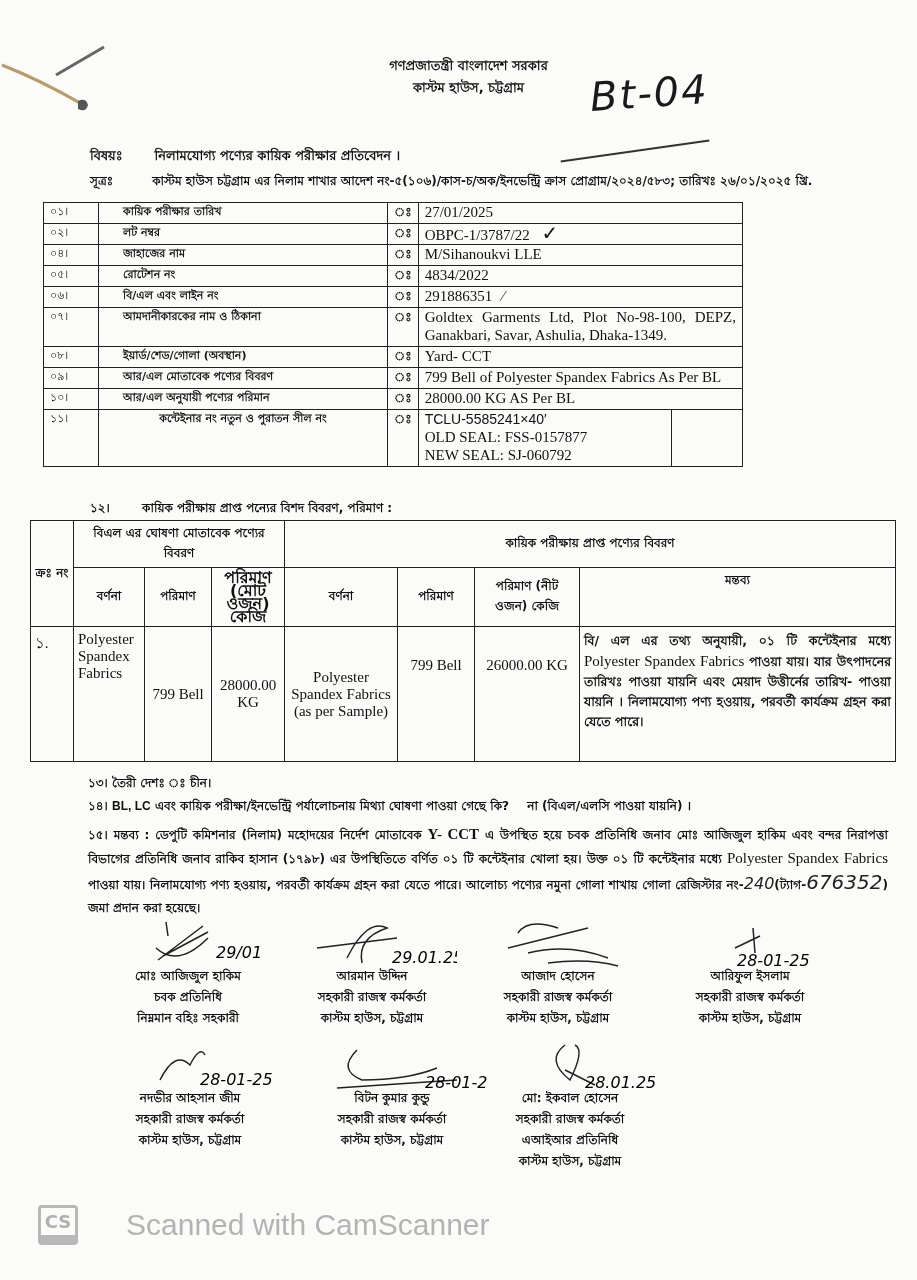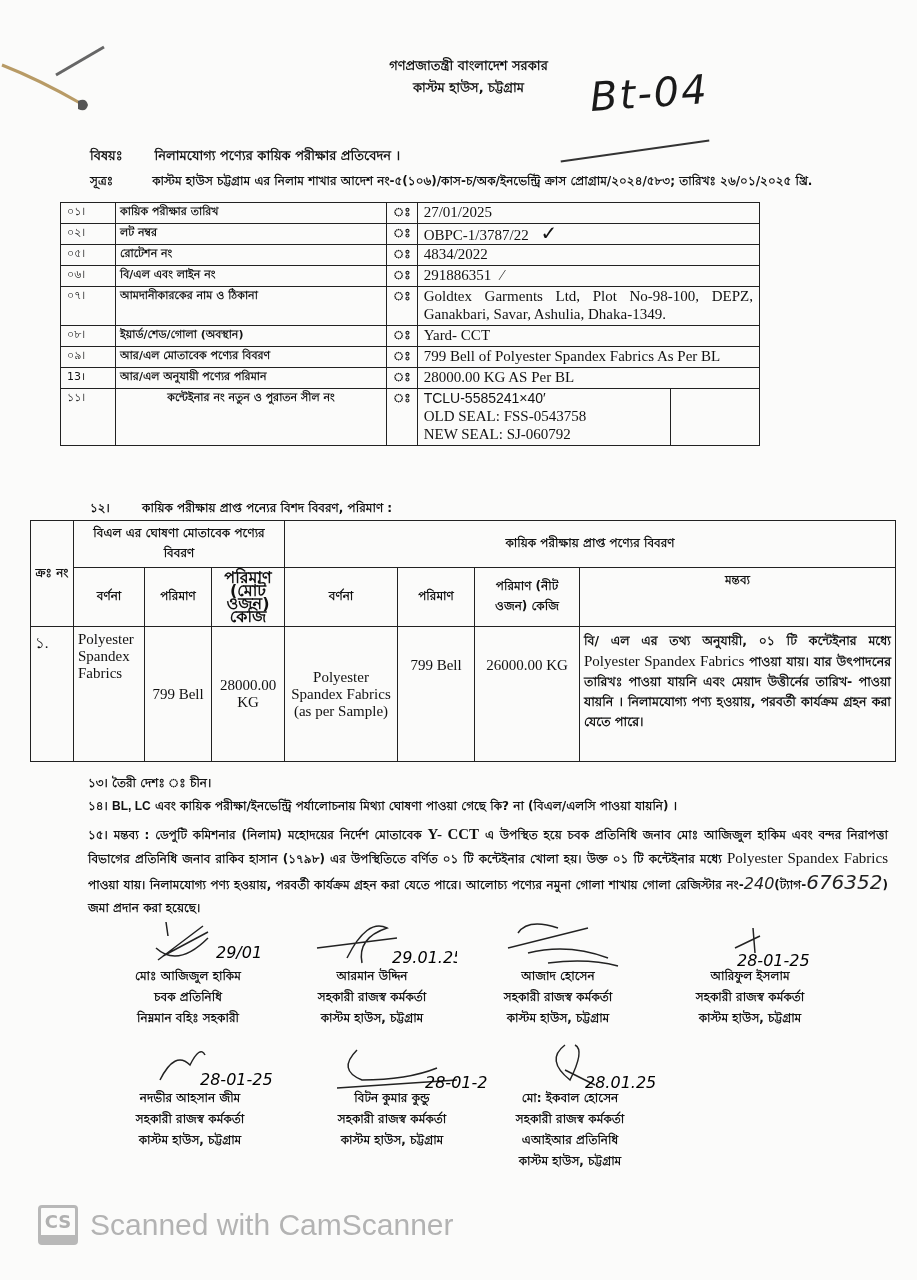--- a/index.html
+++ b/index.html
@@ -17,24 +17,24 @@
   #mark { left:590px; top:70px; font-size:40px; font-family:"DejaVu Sans", sans-serif; font-style:italic; color:#1a1a1a; transform:rotate(-4deg); letter-spacing:2px; }
   .pen { border-top:2px solid #333; }
 
   #subject { left:90px; top:146px; font-size:13px; font-weight:bold; }
   #subject .lbl { display:inline-block; width:60px; }
   #ref { left:90px; top:172px; font-size:12px; font-weight:bold; }
   #ref .lbl { display:inline-block; width:58px; }
 
   
   table { border-collapse:collapse; }
-  #t1 { left:60px; top:202px; width:700px; font-size:12px; }
+  #t1 { left:43px; top:202px; width:700px; font-size:12px; }
   #t1 td { border:1.5px solid #222; padding:0 6px; height:18px; vertical-align:top; }
   #t1 td.no { width:42px; font-size:11px; }
-  #t1 td.lab { width:258px; font-size:11px; font-weight:bold; padding-left:4px; }
+  #t1 td.lab { width:258px; font-size:11px; font-weight:bold; padding-left:24px; }
   #t1 td.col { width:12px; text-align:center; font-weight:bold; }
   #t1 td.val { font-family:"Liberation Serif", serif; font-size:15px; line-height:18px; }
   .justify { text-align:justify; text-align-last:left; }
 
   #item12 { left:90px; top:499px; font-size:12px; font-weight:bold; }
 
   
   #t2 { left:30px; top:520px; width:866px; font-size:12px; }
   #t2 th, #t2 td { border:1.5px solid #222; }
   #t2 th { font-weight:bold; font-size:12px; padding:3px 4px; }
@@ -48,21 +48,21 @@
   #p14 { top:795px; }
   #p15 { top:823px; width:800px; text-align:justify; line-height:23px; }
   .en { font-family:"Liberation Serif", serif; font-weight:normal; font-size:15px; }
   .hand { font-family:"DejaVu Sans", sans-serif; font-style:italic; font-weight:normal; font-size:16px; color:#222; }
 
   
   .sig { text-align:center; font-size:12px; font-weight:bold; line-height:21px; width:200px; }
   .sigscrawl { height:48px; position:relative; }
   .sigscrawl svg { position:absolute; left:50%; transform:translateX(-50%); top:0; }
 
-  #cs { left:38px; top:1205px; display:flex; align-items:center; color:#b0b0b0; }
+  #cs { left:38px; top:1205px; display:flex; align-items:center; color:#b0b0b0;gap:36px; }
   #cs .logo { width:40px; height:40px; border:3px solid #b8b8b8; border-radius:4px; display:flex; align-items:center; justify-content:center; font-weight:bold; font-size:18px; color:#b0b0b0; box-sizing:border-box; border-bottom-width:10px; }
   #cs .txt { font-family:"Liberation Sans", sans-serif; font-size:30px; margin-left:12px; color:#b3b3b3; }
 </style>
 </head>
 <body>
 
 <svg class="abs" style="left:0;top:35px" width="120" height="80">
   <path d="M2 30 Q40 45 80 68" stroke="#b89b66" stroke-width="3" fill="none"></path>
   <path d="M78 66 q8 -4 10 4 q-2 8 -10 4" fill="#555"></path>
   <path d="M56 40 L104 12" stroke="#666" stroke-width="3"></path>
@@ -92,20 +92,26 @@
         <td class="col">ঃ</td>
         <td class="val" colspan="2">27/01/2025</td>
       </tr>
     <tr>
         <td class="no">০২।</td>
         <td class="lab">লট নম্বর</td>
         <td class="col">ঃ</td>
         <td class="val" colspan="2"><span>OBPC-1/3787/22</span> <span style="font-size:20px;margin-left:8px">✓</span></td>
       </tr>
     <tr>
+        <td class="no">০৪।</td>
+        <td class="lab">জাহাজের নাম</td>
+        <td class="col">ঃ</td>
+        <td class="val" colspan="2">M/Sihanoukvi LLE</td>
+      </tr>
+    <tr>
         <td class="no">০৫।</td>
         <td class="lab">রোটেশন নং</td>
         <td class="col">ঃ</td>
         <td class="val" colspan="2">4834/2022</td>
       </tr>
     <tr>
         <td class="no">০৬।</td>
         <td class="lab">বি/এল এবং লাইন নং</td>
         <td class="col">ঃ</td>
         <td class="val" colspan="2"><span>291886351</span> <span style="font-size:14px;margin-left:6px">⁄</span></td>
@@ -122,32 +128,32 @@
         <td class="col">ঃ</td>
         <td class="val" colspan="2">Yard- CCT</td>
       </tr>
     <tr>
         <td class="no">০৯।</td>
         <td class="lab">আর/এল মোতাবেক পণ্যের বিবরণ</td>
         <td class="col">ঃ</td>
         <td class="val" colspan="2">799 Bell of Polyester Spandex Fabrics As Per BL</td>
       </tr>
     <tr>
-        <td class="no">13।</td>
+        <td class="no">১০।</td>
         <td class="lab">আর/এল অনুযায়ী পণ্যের পরিমান</td>
         <td class="col">ঃ</td>
         <td class="val" colspan="2">28000.00 KG AS Per BL</td>
       </tr>
     <tr>
         <td class="no">১১।</td>
         <td class="lab center" style="padding-left:6px">কন্টেইনার নং নতুন ও পুরাতন সীল নং</td>
         <td class="col">ঃ</td>
       <td class="val" style="width:240px;height:56px;font-family:'Liberation Serif',serif">
         <div style="font-family:'Liberation Sans',sans-serif;font-size:14px">TCLU-5585241×40′</div>
-        <div>OLD SEAL: FSS-0543758</div>
+        <div>OLD SEAL: FSS-0157877</div>
         <div>NEW SEAL: SJ-060792</div>
       </td>
       <td class="val"></td>
     </tr>
   </tbody>
 </table>
 
 <div id="item12" class="abs">
   <span>১২।</span>
   <span style="margin-left:28px">কায়িক পরীক্ষায় প্রাপ্ত পন্যের বিশদ বিবরণ, পরিমাণ :</span>
@@ -186,21 +192,21 @@
       </td>
     </tr>
   </tbody>
 </table>
 
 <div id="p13" class="abs para">১৩। তৈরী দেশঃ ঃ চীন।</div>
 <div id="p14" class="abs para">
   <span>১৪।</span>
   <span style="font-family:Liberation Sans, sans-serif">BL, LC</span>
   <span>এবং কায়িক পরীক্ষা/ইনভেন্ট্রি পর্যালোচনায় মিথ্যা ঘোষণা পাওয়া গেছে কি?</span>
-  <span style="">না (বিএল/এলসি পাওয়া যায়নি) ।</span>
+  <span style="margin-left:14px">না (বিএল/এলসি পাওয়া যায়নি) ।</span>
 </div>
 <div id="p15" class="abs para">
   <span>১৫। মন্তব্য : ডেপুটি কমিশনার (নিলাম) মহোদয়ের নির্দেশ মোতাবেক</span>
   <span class="en" style="font-weight:bold">Y- CCT</span>
   <span>এ উপস্থিত হয়ে চবক প্রতিনিধি জনাব মোঃ আজিজুল হাকিম এবং বন্দর নিরাপত্তা বিভাগের প্রতিনিধি জনাব রাকিব হাসান (১৭৯৮) এর উপস্থিতিতে বর্ণিত ০১ টি কন্টেইনার খোলা হয়। উক্ত ০১ টি কন্টেইনার মধ্যে</span>
   <span class="en">Polyester Spandex Fabrics</span>
   <span>পাওয়া যায়। নিলামযোগ্য পণ্য হওয়ায়, পরবর্তী কার্যক্রম গ্রহন করা যেতে পারে। আলোচ্য পণ্যের নমুনা গোলা শাখায় গোলা রেজিস্টার নং-</span><span class="hand">240</span><span>(ট্যাগ-</span><span class="hand" style="font-size:20px">676352</span><span>) জমা প্রদান করা হয়েছে।</span>
 </div>
 
 <div class="abs sig" style="left:88px;top:918px">

